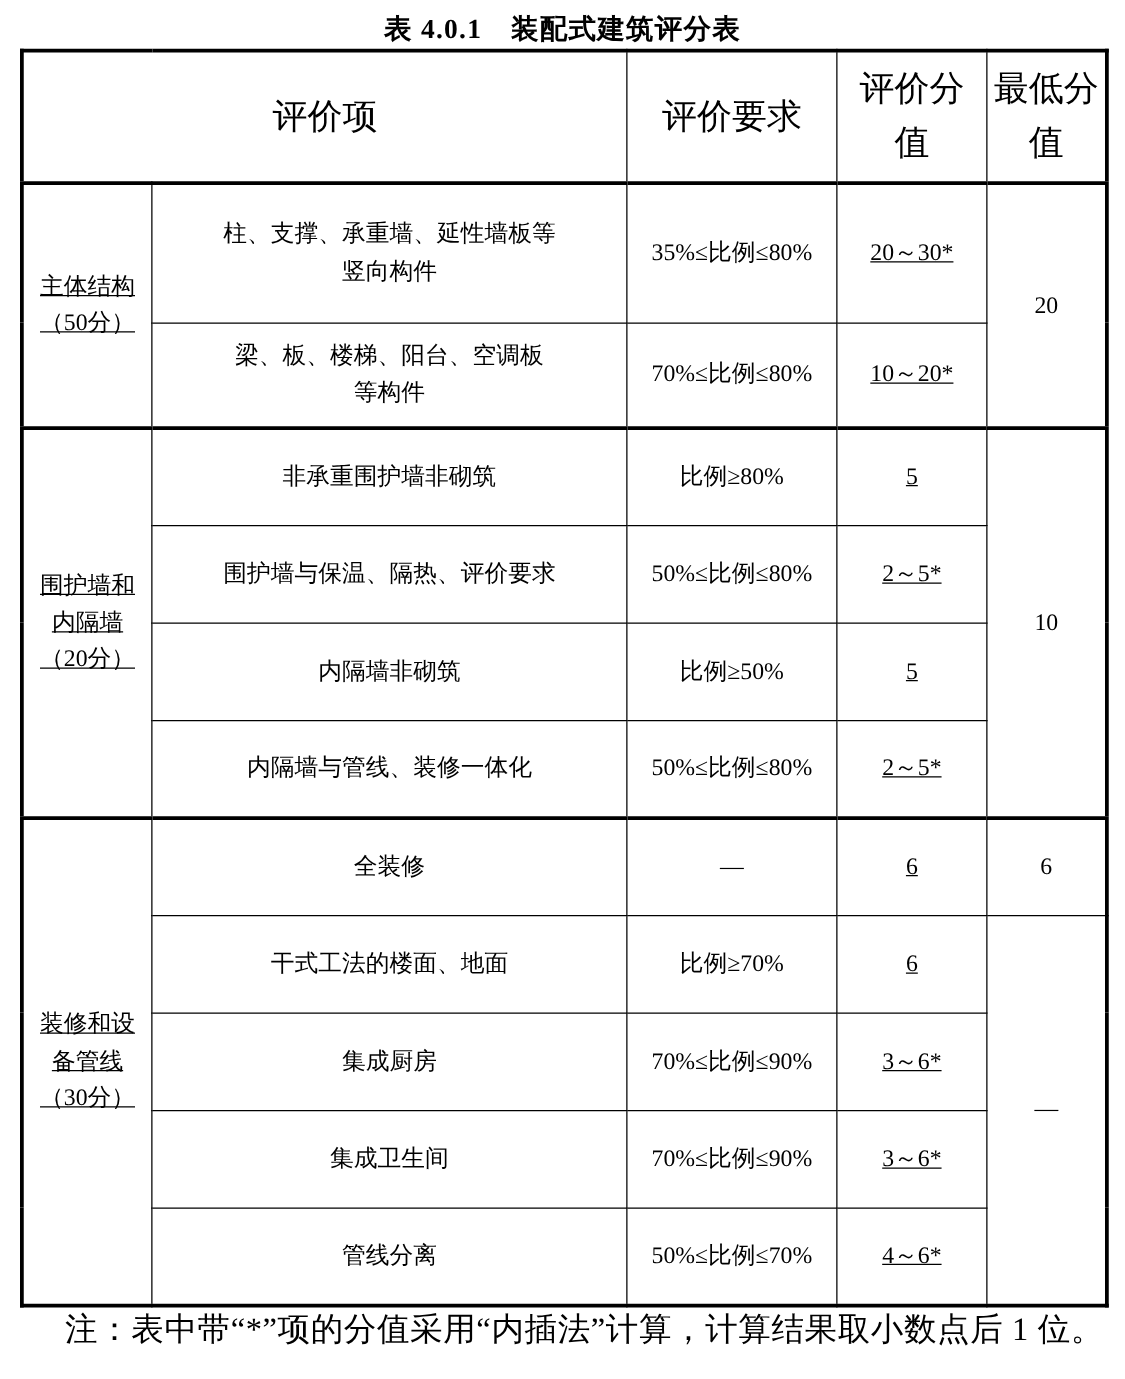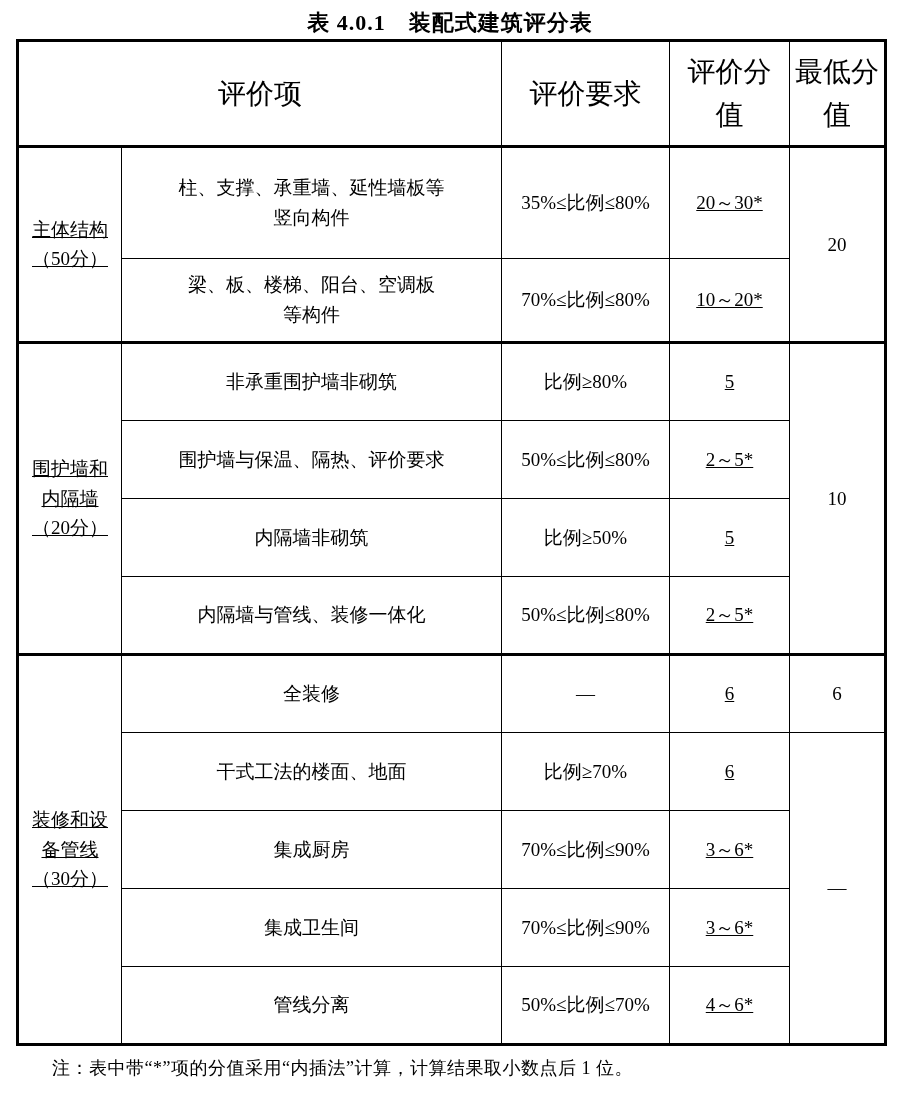--- a/index.html
+++ b/index.html
@@ -62,22 +62,21 @@
     text-decoration: underline;
   }
   .item-cell { font-size: 20px; line-height: 1.9; }
   .req-cell { width: 168px; font-size: 18px; }
   .val-cell { width: 110px; font-size: 19px; text-decoration: underline; }
   .min-cell { width: 96px; font-size: 19px; }
 
   .dash { font-size: 21px; letter-spacing: 0; }
 
   .note {
-    font-size: 18px;
-    padding-top: 10px;
+    font-size: 26px;
     padding-left: 36px;
     letter-spacing: 0.5px;
   }
   .row-h-tall { height: 112px; }
   .row-h-mid { height: 84px; }
   .row-h-std { height: 78px; }
 </style>
 </head>
 <body>
 

